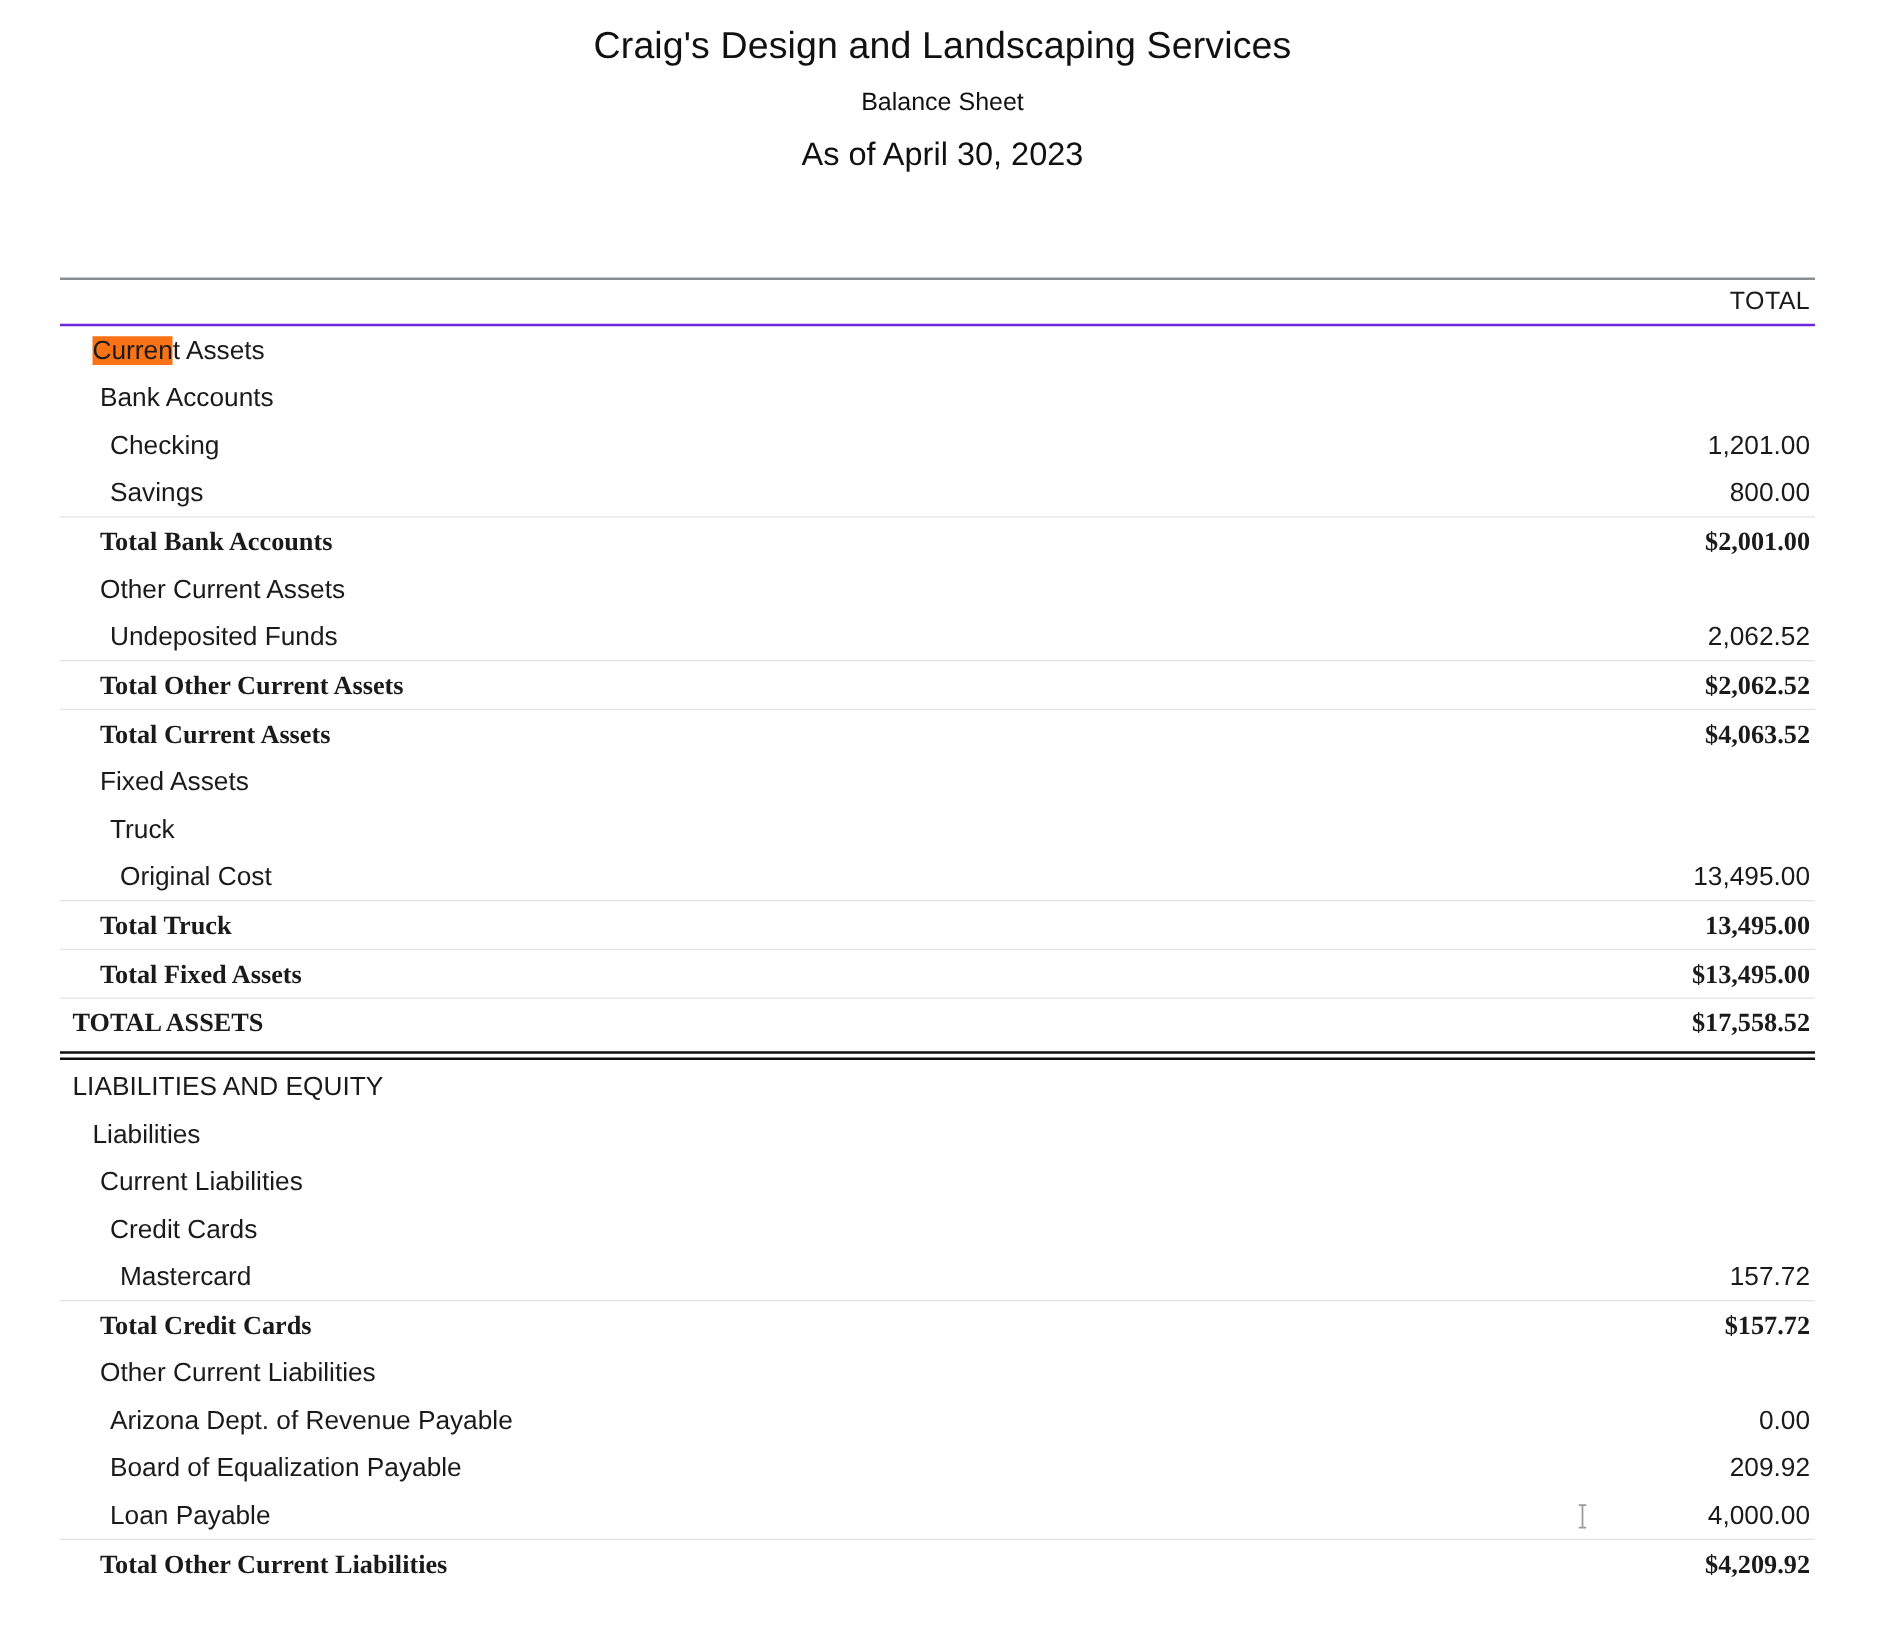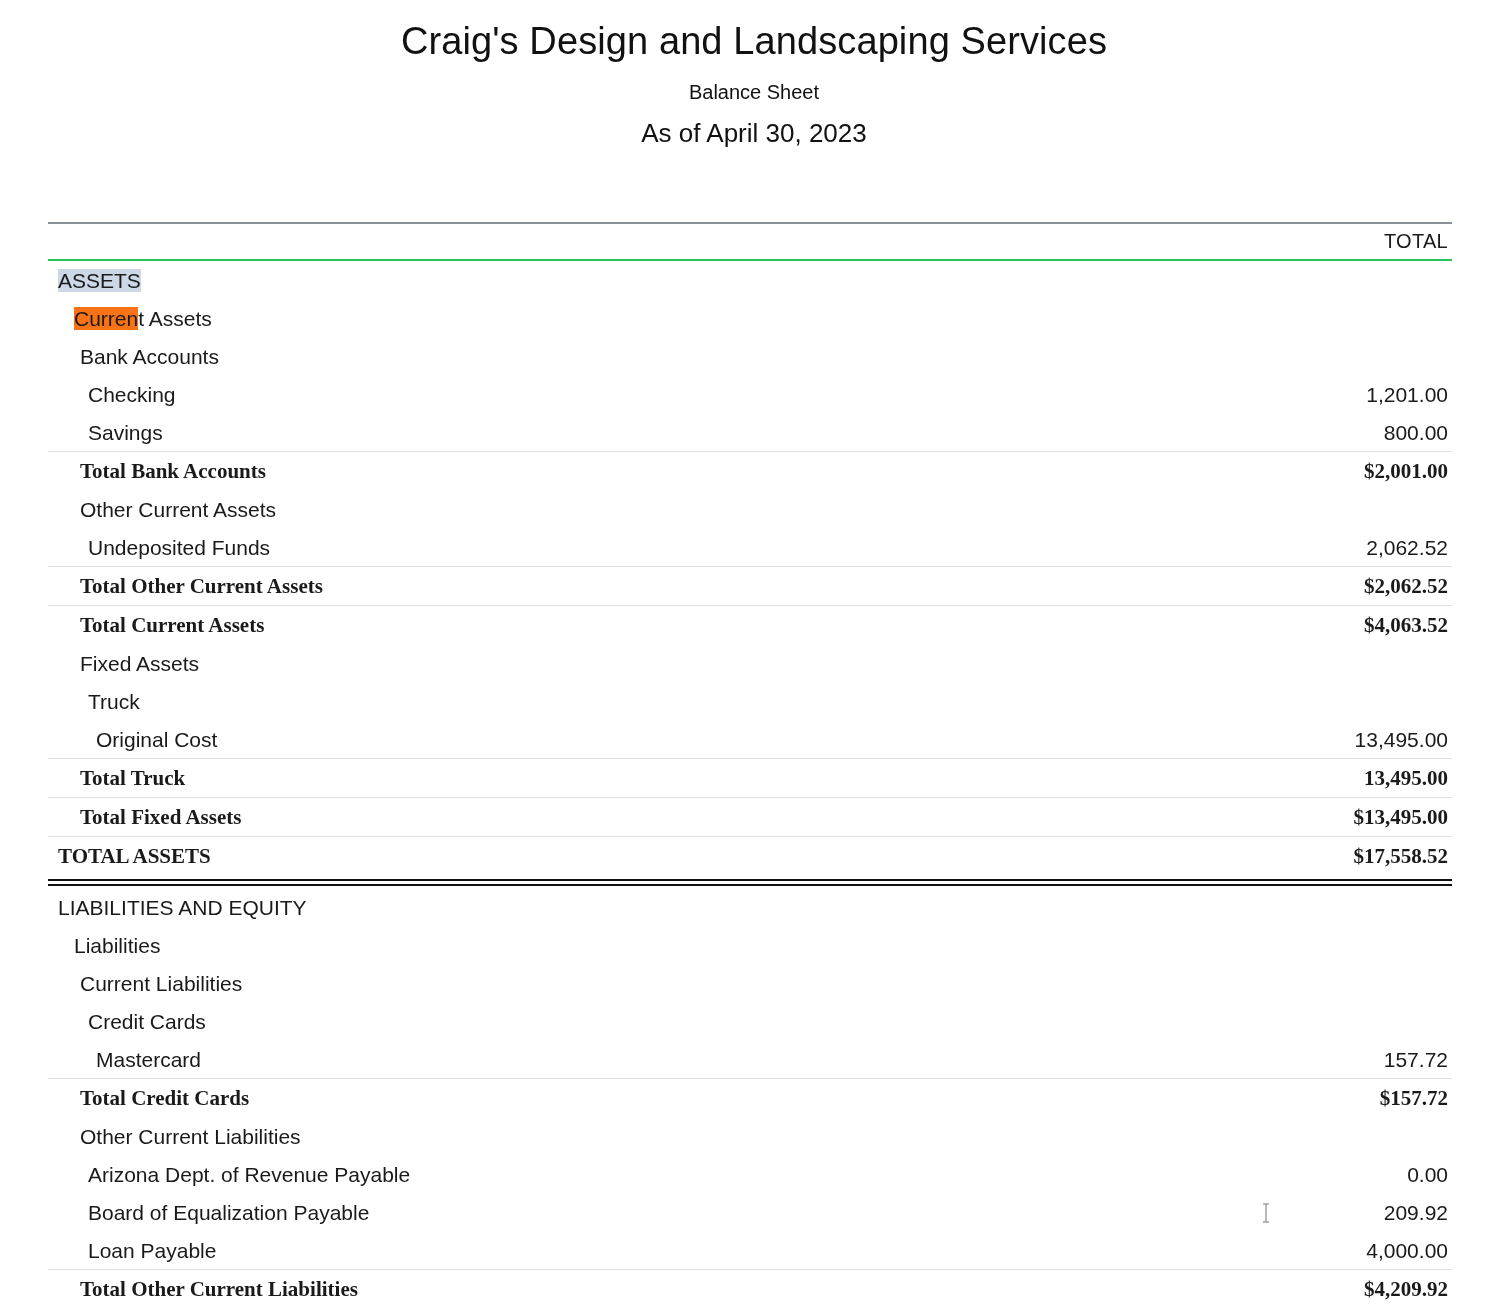--- a/index.html
+++ b/index.html
@@ -23,21 +23,21 @@
     height: 1304px;
     box-sizing: border-box;
   }
 
   
   .report-head {
     text-align: center;
     padding-top: 18px;
   }
   .company-name {
-    font-size: 38px;
+    font-size: 30px;
     font-weight: 400;
     letter-spacing: 0.1px;
     color: #111111;
     line-height: 1.25;
     margin: 0;
   }
   .report-title {
     font-size: 20px;
     font-weight: 400;
     color: #111111;
@@ -73,21 +73,21 @@
   }
   .row .amount {
     white-space: nowrap;
     text-align: right;
     padding-right: 4px;
   }
 
   
   .col-head {
     border-top: 2px solid #8a8f96;
-    border-bottom: 2px solid #22c55e;
+    border-bottom: 2px solid #6d28d9;
     padding: 7px 0 8px 0;
     justify-content: flex-end;
   }
   .col-head .amount {
     font-size: 20px;
     letter-spacing: 0.3px;
   }
 
   
   .lvl0 { padding-left: 10px; }
@@ -139,24 +139,20 @@
   </div>
 
   <div class="sheet">
 
     <div class="row col-head">
       <span class="label"></span>
       <span class="amount">TOTAL</span>
     </div>
 
     <div id="rows-container">
-        <div class="row lvl0">
-          <span class="label"><span class="sel" style="background: rgb(204, 216, 230);">ASSETS</span></span>
-          <span class="amount"></span>
-        </div>
         <div class="row lvl1">
           <span class="label"><span class="sel" style="background: #f97316;">Curren</span>t Assets</span>
           <span class="amount"></span>
         </div>
         <div class="row lvl2">
           <span class="label">Bank Accounts</span>
           <span class="amount"></span>
         </div>
         <div class="row lvl3">
           <span class="label">Checking</span>

